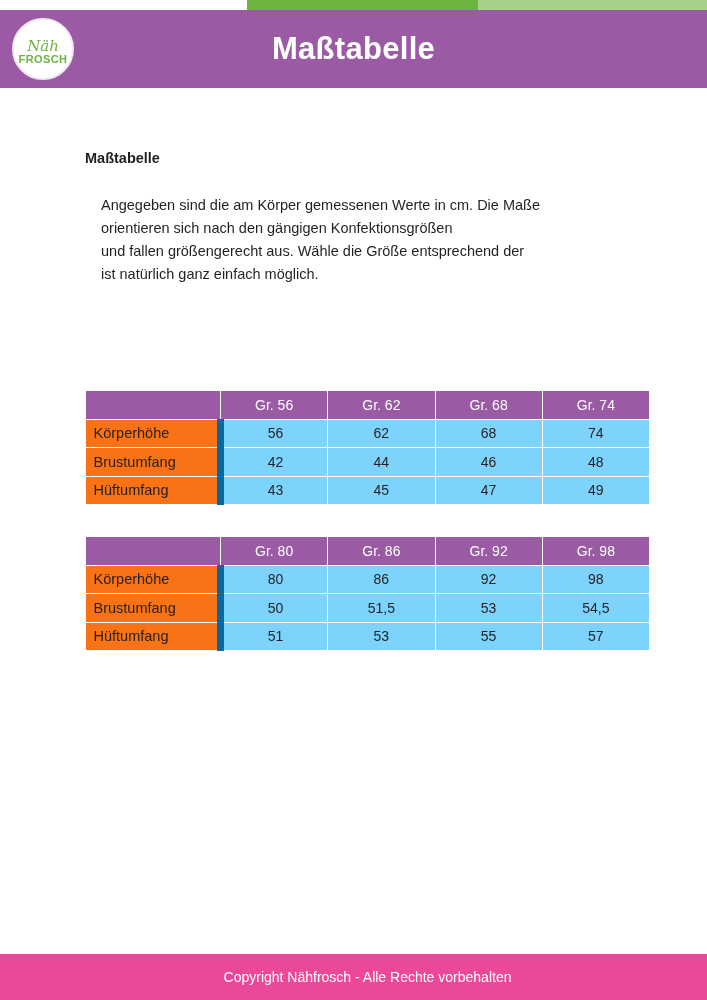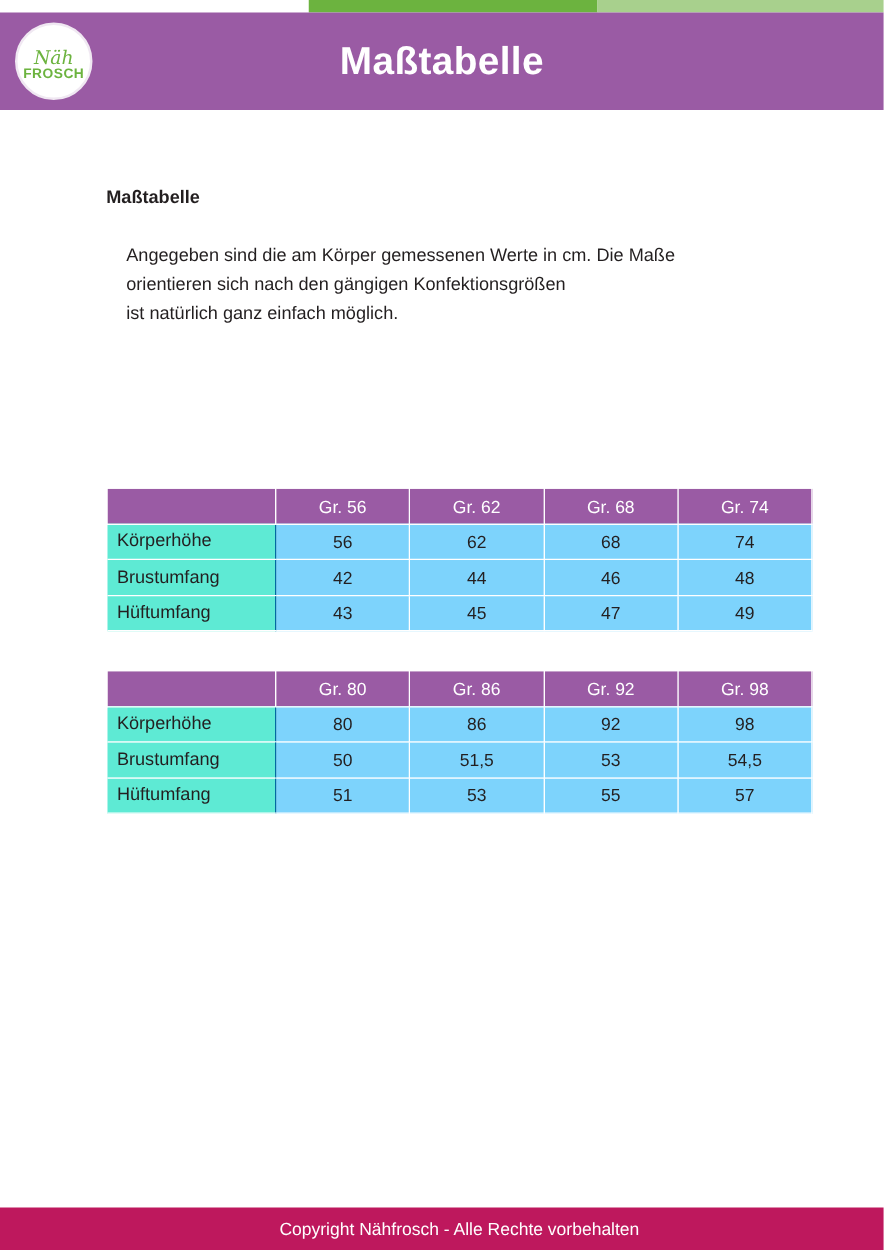--- a/index.html
+++ b/index.html
@@ -127,43 +127,43 @@
     width: 135px;
     border: 1px solid #ffffff;
   }
   .size-table th.size-head {
     background: #9a5ba4;
     color: #ffffff;
     font-weight: normal;
     font-size: 14px;
   }
   .size-table td.rowlabel {
-    background: #5eead4;
+    background: #f97316;
     text-align: left;
     padding-left: 8px;
     font-size: 14.5px;
     border-left: none;
-    border-right: 1px solid #0369a1;
+    border-right: 7px solid #0369a1;
     border-top: 1px solid #ffffff;
     border-bottom: 1px solid #ffffff;
   }
   .size-table td.val {
     background: #7dd3fc;
   }
   .table-block-1 { position: absolute; top: 390px; left: 85px; }
   .table-block-2 { position: absolute; top: 536px; left: 85px; }
 
   
   .footer {
     position: absolute;
     bottom: 0;
     left: 0;
     width: 707px;
-    height: 34px;
-    background: #be185d;
+    height: 46px;
+    background: #ec4899;
     color: #ffffff;
     font-size: 14px;
     display: flex;
     align-items: center;
     justify-content: center;
     padding-left: 28px;
   }
 </style>
 </head>
 <body>
@@ -180,20 +180,21 @@
 <div class="logo">
   <div class="logo-script">Näh</div>
   <div class="logo-name">FROSCH</div>
 </div>
 
 <div class="content">
   <h2 class="section-heading">Maßtabelle</h2>
   <p class="intro">
     <span>Angegeben sind die am Körper gemessenen Werte in cm. Die Maße</span>
     <span>orientieren sich nach den gängigen Konfektionsgrößen</span>
+    <span>und fallen größengerecht aus. Wähle die Größe entsprechend der</span>
     <span>ist natürlich ganz einfach möglich.</span>
   </p>
 </div>
 
 <div class="table-block-1">
   <table class="size-table">
     <tbody>
         <tr>
       <th class="corner"></th>
       <th class="size-head">Gr. 56</th>

